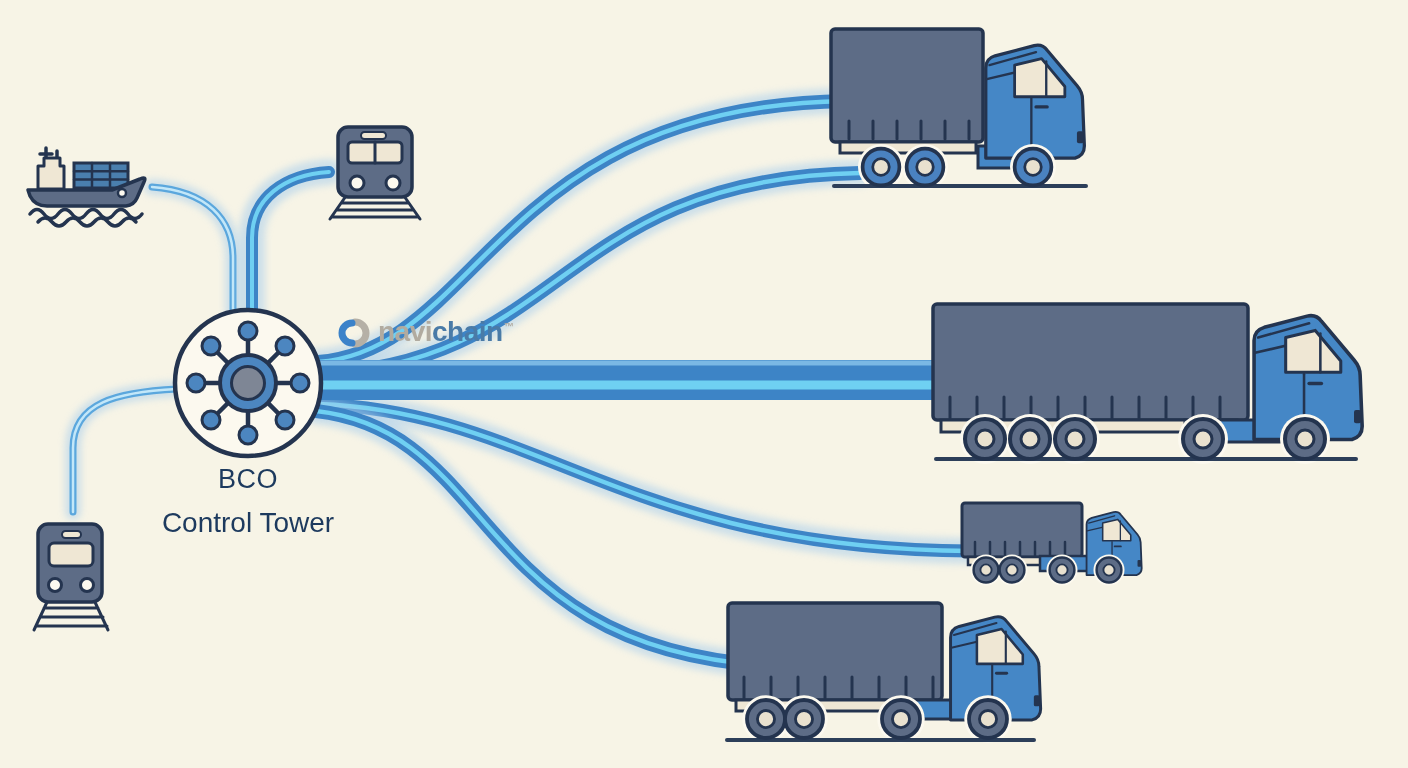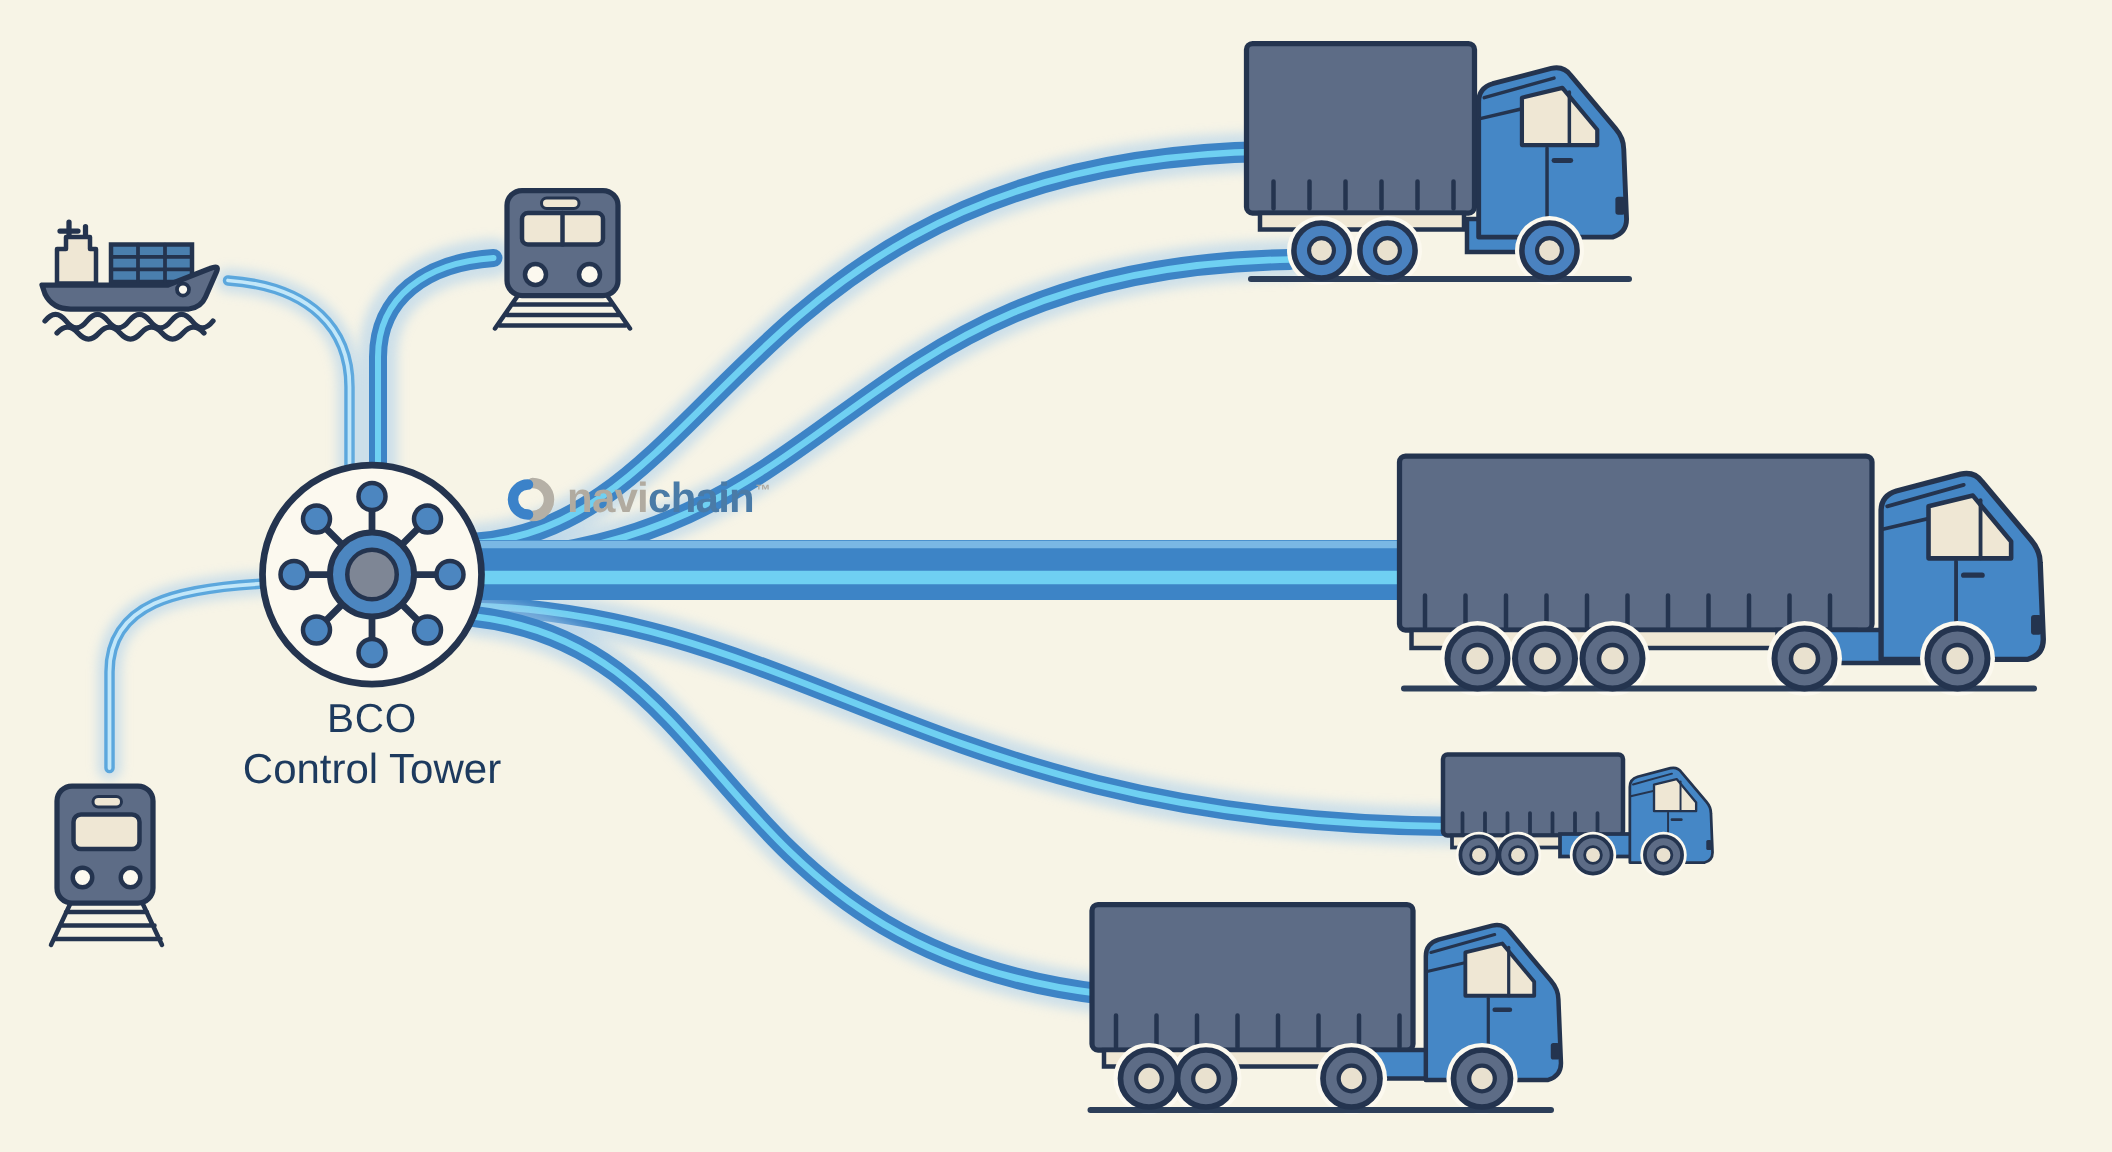--- a/index.html
+++ b/index.html
@@ -49,21 +49,21 @@
   .ground{stroke:var(--ground);stroke-width:4;stroke-linecap:round;fill:none;}
   .hub-ring{fill:var(--white);stroke:var(--navy);stroke-width:4.5;}
   .spoke{stroke:var(--navy);stroke-width:4.5;fill:none;stroke-linecap:round;}
   .node-dot{fill:var(--hub-blue);stroke:var(--navy);stroke-width:3;}
   .hub-core-outer{fill:var(--hub-blue);stroke:var(--navy);stroke-width:4;}
   .hub-core-inner{fill:var(--slate-light);stroke:var(--navy);stroke-width:3;}
 
   
   .hub-label{position:absolute;left:98px;top:464px;width:300px;text-align:center;color:var(--text-navy);line-height:1.15;}
   .hub-label .l1{font-size:27px;font-weight:400;letter-spacing:.5px;}
-  .hub-label .l2{font-size:28px;font-weight:400;margin-top:2px;}
+  .hub-label .l2{font-size:28px;font-weight:400;margin-top:12px;}
   .logo{position:absolute;left:329px;top:316px;display:flex;align-items:flex-start;gap:7px;}
   .logo-text{font-size:28px;font-weight:700;letter-spacing:-.5px;display:flex;align-items:baseline;}
   .logo-navi{color:var(--logo-gray);}
   .logo-chain{color:var(--logo-blue);}
   .logo-tm{color:var(--logo-gray);font-size:10px;font-weight:700;position:relative;top:-11px;margin-left:1px;}
   .mark-blue{stroke:#3b82c9;stroke-width:7;fill:none;stroke-linecap:round;}
   .mark-gray{stroke:#b5b0a6;stroke-width:7;fill:none;stroke-linecap:round;}
 </style>
 </head>
 <body>

